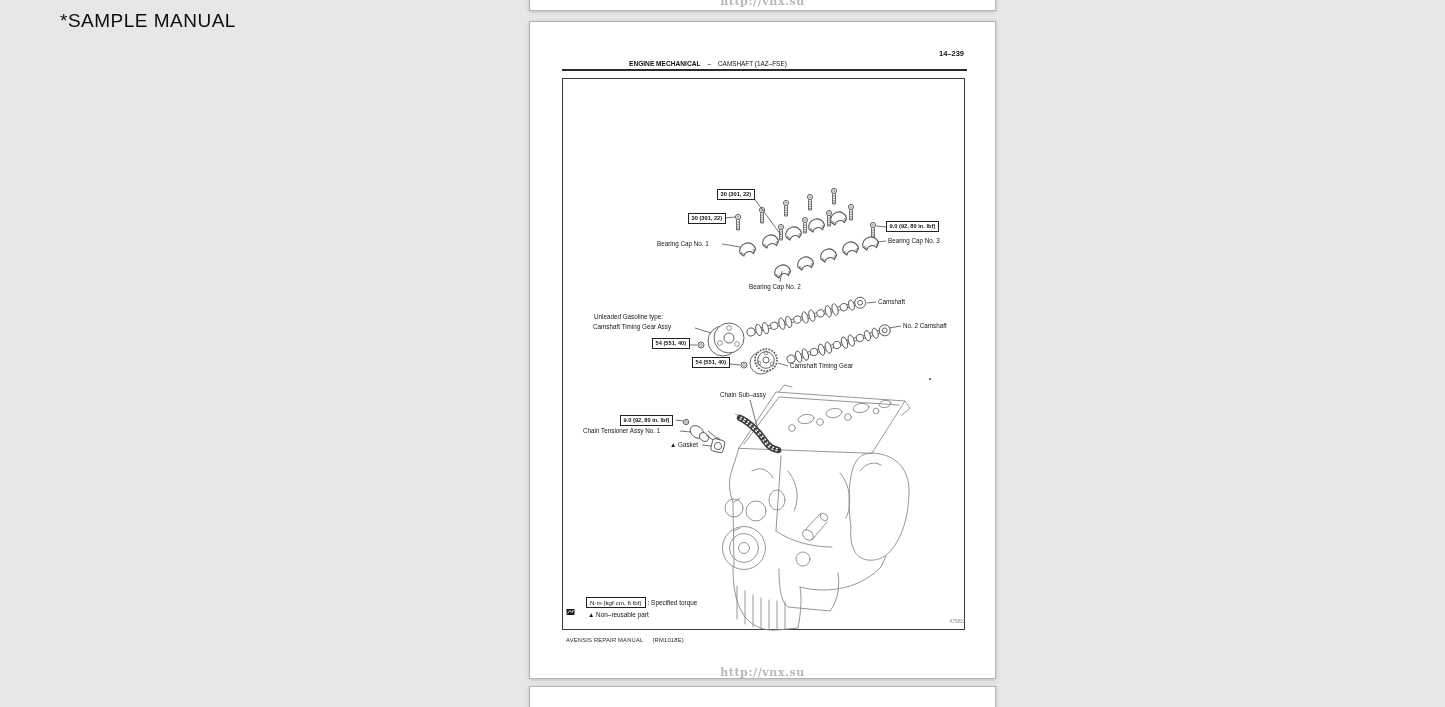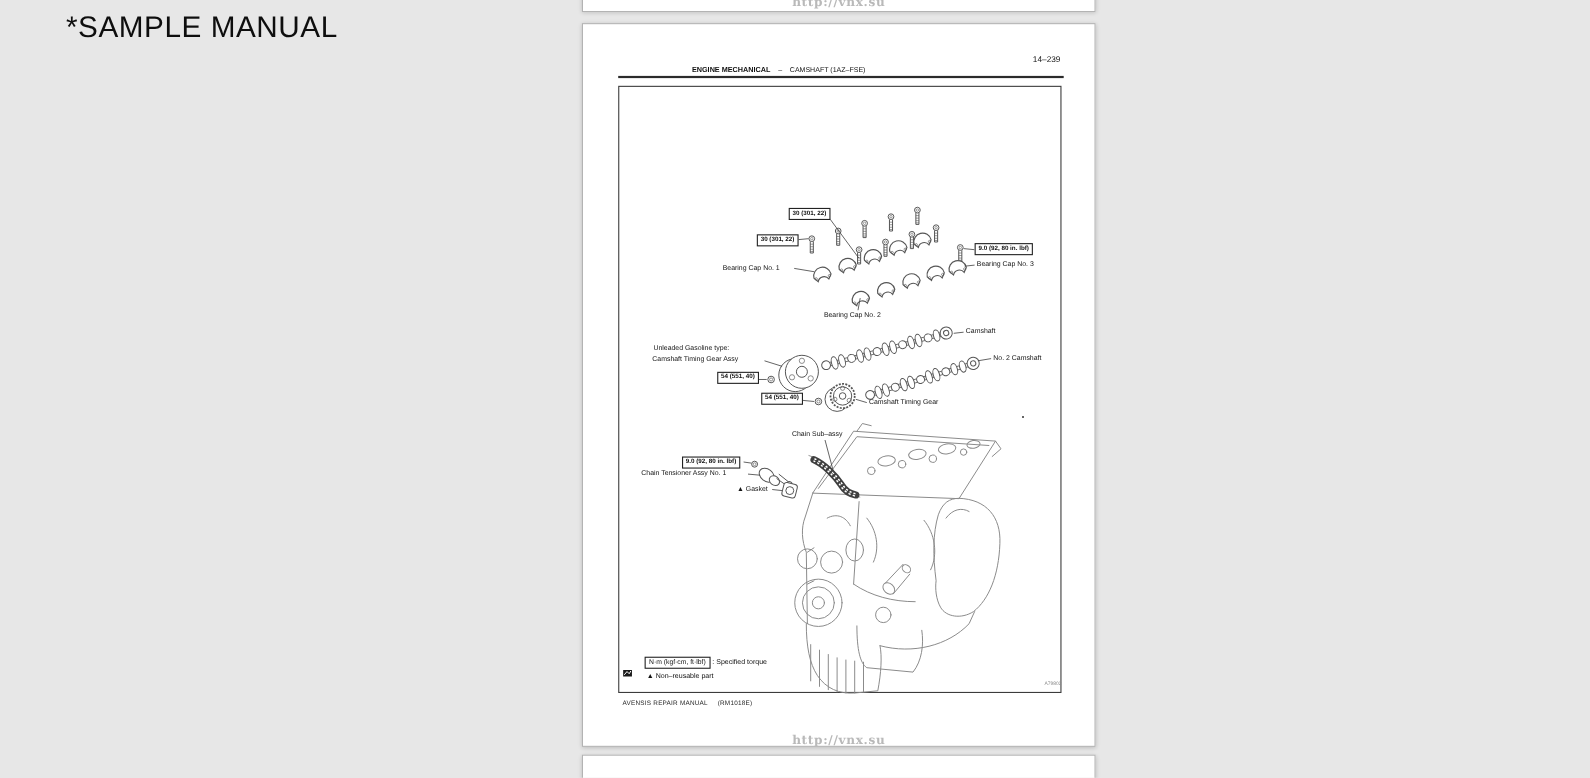--- a/index.html
+++ b/index.html
@@ -3,41 +3,41 @@
 <meta charset="utf-8">
 <style>
   * { margin:0; padding:0; box-sizing:border-box; }
   html,body { width:1445px; height:707px; overflow:hidden; }
   body { background:#e7e7e7; font-family:"Liberation Sans", sans-serif; position:relative; }
 
   .viewer { position:absolute; inset:0;margin-left:39px; }
 
   .sample-title {
     position:absolute; left:21px; top:10px;
-    font-size:27px; color:#0e0e0e; letter-spacing:0.5px;
+    font-size:19px; color:#0e0e0e; letter-spacing:0.5px;
     font-family:"Liberation Sans", sans-serif;
   }
 
   .page, .page-partial {
     position:absolute; left:490px; width:467px; background:#ffffff;
     border:1px solid #b3b3b3; box-shadow:0 1px 4px rgba(0,0,0,0.18);
   }
   .page-prev { top:-41px; height:52px; overflow:visible; }
   .page-main { top:21px; height:658px; }
   .page-next { top:686px; height:30px; }
 
   .watermark {
     position:absolute; left:0; width:100%; text-align:center;
     font-family:"DejaVu Serif", serif; font-weight:bold;
     font-size:11px; color:#b9b9b9; letter-spacing:0.6px;
   }
   .wm-top { bottom:2px; }
   .wm-bottom { top:644px; }
 
-  .page-number { position:absolute; top:27px; right:31px; font-size:7.5px; font-weight:normal; color:#111;text-align:right; }
+  .page-number { position:absolute; top:27px; right:31px; font-size:7.5px; font-weight:bold; color:#111;text-align:right; }
 
   .header-row {
     position:absolute; left:99px; top:38px; display:flex; align-items:baseline; gap:7px;
     color:#111; white-space:nowrap;
   }
   .header-section { font-size:6.6px; font-weight:bold; }
   .header-sep { font-size:6.4px; }
   .header-topic { font-size:6.4px; }
   .header-rule { position:absolute; left:32px; top:47px; width:405px; height:1.6px; background:#2b2b2b; }
 

